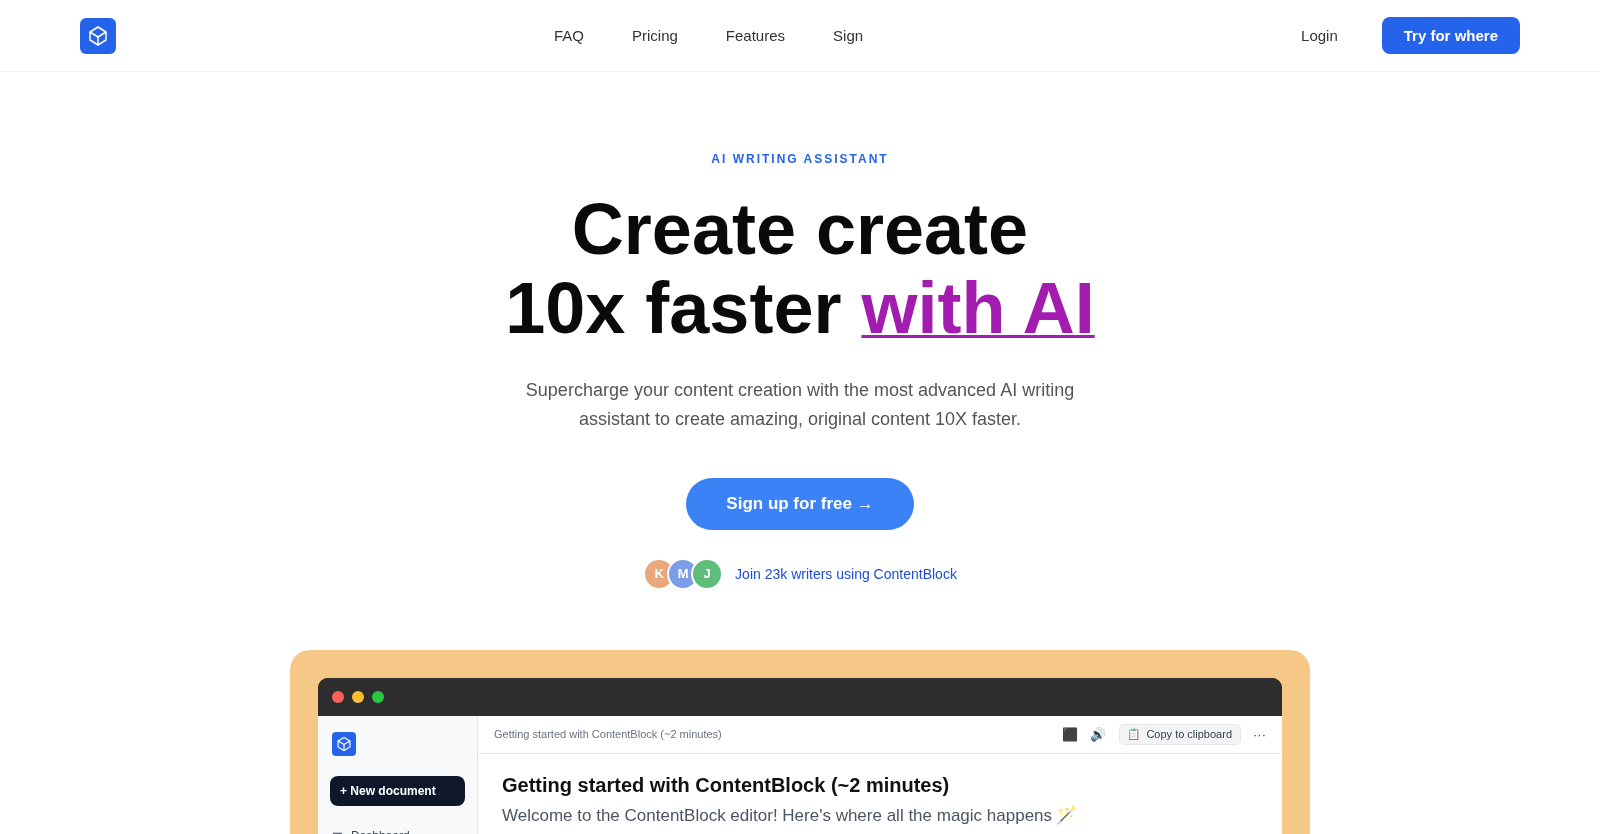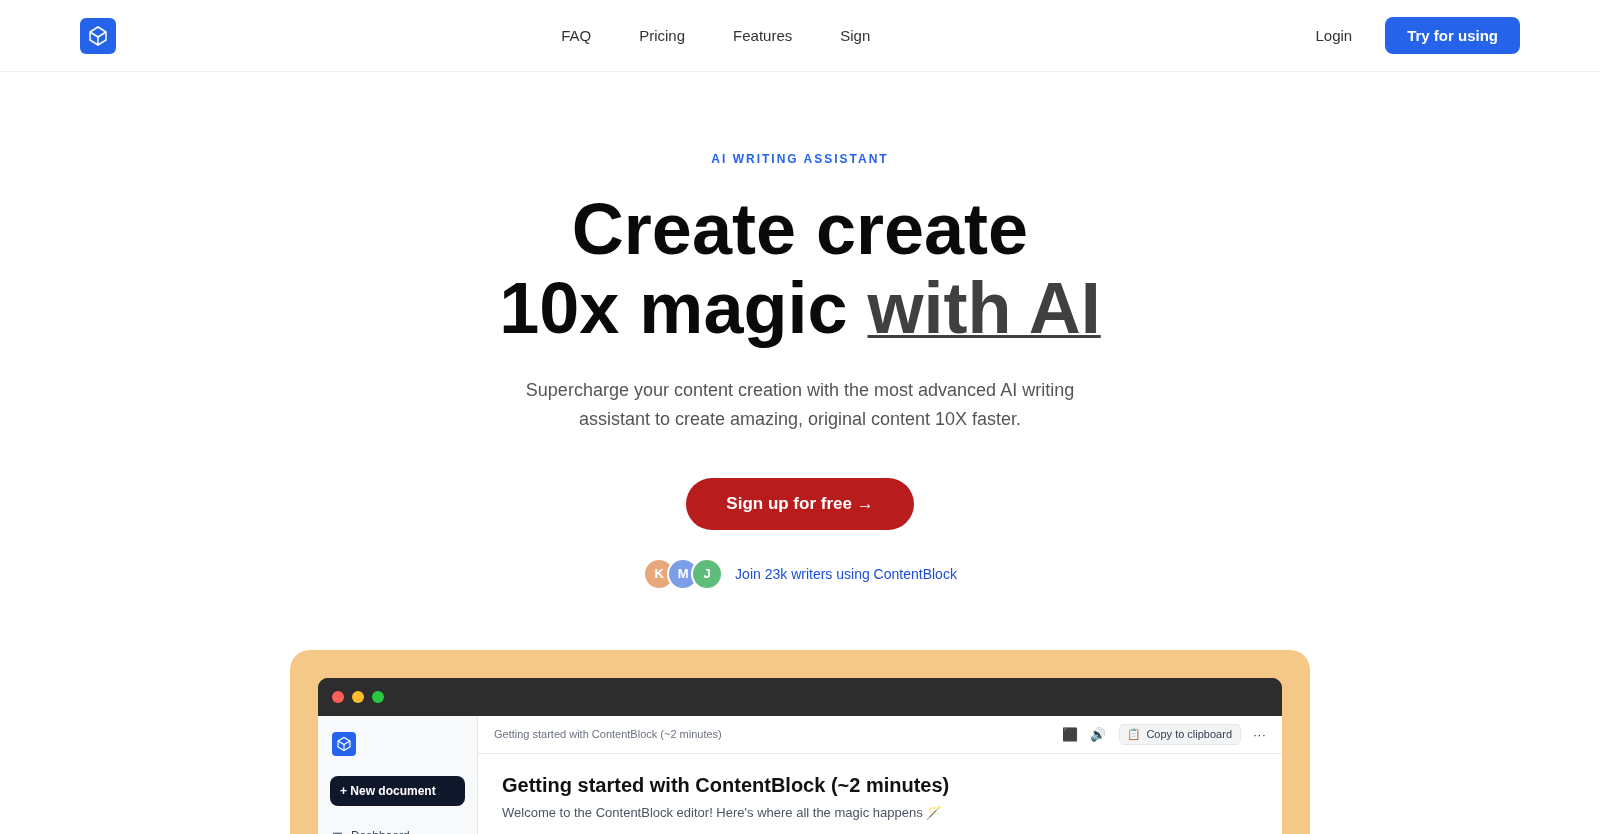--- a/index.html
+++ b/index.html
@@ -11,49 +11,49 @@
       padding: 0 80px; height: 72px; border-bottom: 1px solid #f0f0f0;
     }
     .nav-logo { display: flex; align-items: center; gap: 10px; }
     .logo-cube {
       width: 36px; height: 36px;
     }
     .nav-links { display: flex; gap: 48px; align-items: center; }
     .nav-links a {
       text-decoration: none; color: #333; font-size: 15px; font-weight: 500;
     }
-    .nav-right { display: flex; align-items: center; gap: 33px; }
+    .nav-right { display: flex; align-items: center; gap: 44px; }
     .nav-login { font-size: 15px; color: #333; cursor: pointer; font-weight: 500; }
     .nav-cta {
       background: #2563eb; color: #fff; border: none; border-radius: 8px;
       padding: 10px 22px; font-size: 15px; font-weight: 600; cursor: pointer;
     }
 
     
     .hero {
       display: flex; flex-direction: column; align-items: center;
       text-align: center; padding: 80px 40px 60px;
     }
     .hero-badge {
       color: #2563eb; font-size: 12px; font-weight: 700; letter-spacing: 2px;
       text-transform: uppercase; margin-bottom: 24px;
     }
     .hero-heading {
       font-size: 72px; font-weight: 800; line-height: 1.1;
       color: #0a0a0a; margin-bottom: 28px;
     }
     .hero-heading .blue-ai {
-      color: #404040; text-decoration: underline; text-decoration-thickness: 3px;
+      color: #a21caf; text-decoration: underline; text-decoration-thickness: 3px;
     }
     .hero-subtext {
       font-size: 18px; color: #555; max-width: 560px; line-height: 1.6;
       margin-bottom: 44px;
     }
     .hero-cta {
-      background: #b91c1c; color: #fff; border: none; border-radius: 50px;
+      background: #3b82f6; color: #fff; border: none; border-radius: 50px;
       padding: 16px 40px; font-size: 17px; font-weight: 600; cursor: pointer;
       margin-bottom: 28px;
     }
     .hero-social {
       display: flex; align-items: center; gap: 12px;
     }
     .avatars { display: flex; }
     .avatar {
       width: 32px; height: 32px; border-radius: 50%; border: 2px solid #fff;
       margin-left: -8px; overflow: hidden; display: flex; align-items: center;
@@ -163,21 +163,21 @@
     .topbar-right { display: flex; align-items: center; gap: 12px; }
     .copy-btn {
       display: flex; align-items: center; gap: 5px;
       font-size: 11px; background: #f3f4f6; border: 1px solid #e5e7eb;
       border-radius: 5px; padding: 3px 8px; cursor: pointer; color: #374151;
     }
     .topbar-icon { font-size: 13px; color: #374151; cursor: pointer; }
 
     .doc-body { padding: 20px 24px; }
     .doc-title { font-size: 20px; font-weight: 700; color: #111; margin-bottom: 8px; }
-    .doc-intro { font-size: 13px; color: #4b5563; margin-bottom: 10px; margin-top: 8px; }
+    .doc-intro { font-size: 17px; color: #4b5563; margin-bottom: 10px; margin-top: 8px; }
     .doc-para { font-size: 11px; color: #4b5563; line-height: 1.6; margin-bottom: 12px; }
     .doc-para em { font-style: italic; font-weight: 600; }
   </style>
 </head>
 <body>
 
 <nav>
   <div class="nav-logo">
     <svg class="logo-cube" viewBox="0 0 36 36" fill="none" xmlns="http://www.w3.org/2000/svg">
       <rect width="36" height="36" rx="6" fill="#2563eb"></rect>
@@ -187,29 +187,29 @@
     </svg>
   </div>
   <div class="nav-links">
     <a href="#">FAQ</a>
     <a href="#">Pricing</a>
     <a href="#">Features</a>
     <a href="#">Sign</a>
   </div>
   <div class="nav-right">
     <span class="nav-login">Login</span>
-    <button class="nav-cta">Try for using</button>
+    <button class="nav-cta">Try for where</button>
   </div>
 </nav>
 
 <section class="hero">
   <div class="hero-badge">AI WRITING ASSISTANT</div>
   <h1 class="hero-heading">
     <span>Create create</span><br>
-    <span>10x magic </span><span class="blue-ai">with AI</span>
+    <span>10x faster </span><span class="blue-ai">with AI</span>
   </h1>
   <p class="hero-subtext">Supercharge your content creation with the most advanced AI writing assistant to create amazing, original content 10X faster.</p>
   <button class="hero-cta">Sign up for free →</button>
   <div class="hero-social">
     <div class="avatars">
       <div class="avatar av1">K</div>
       <div class="avatar av2">M</div>
       <div class="avatar av3">J</div>
     </div>
     <span class="hero-social-text">Join 23k writers using ContentBlock</span>

